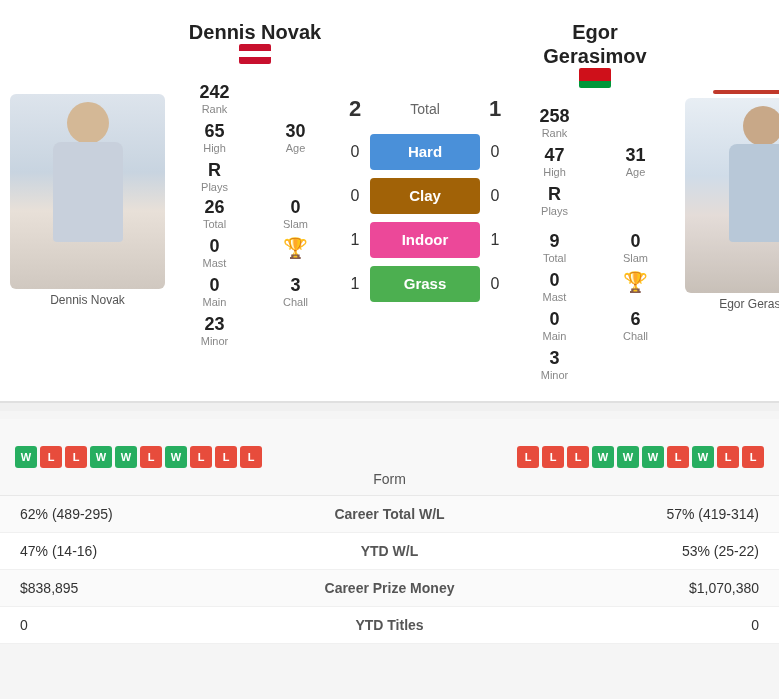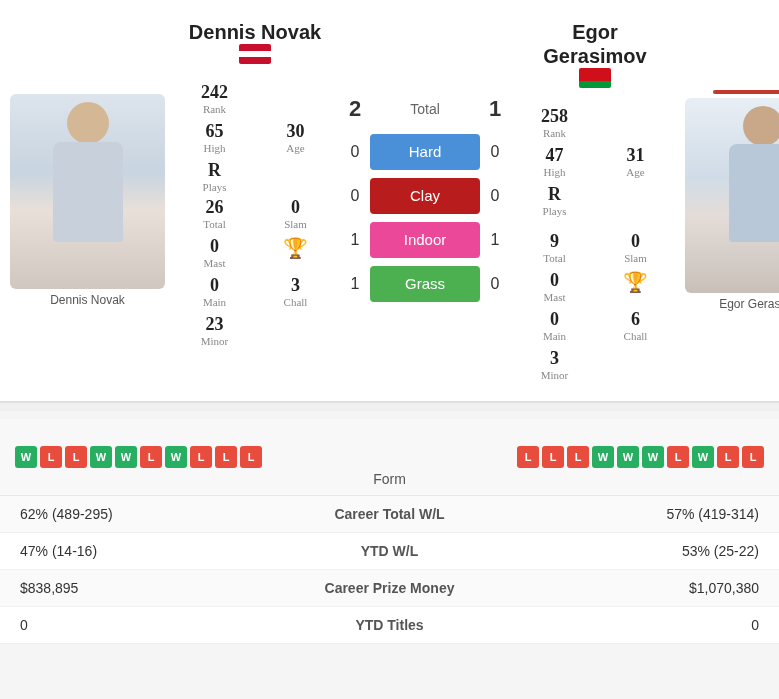--- a/index.html
+++ b/index.html
@@ -92,21 +92,20 @@
     .stats-grid {
       display: grid;
       grid-template-columns: 1fr 1fr;
       gap: 6px 12px;
       width: 100%;
       margin-top: 4px;
     }
 
     .stat-cell {
       text-align: center;
-      font-family: Liberation Serif, serif;
     }
 
     .stat-value {
       font-size: 18px;
       font-weight: bold;
       color: #222;
       display: block;
     }
 
     .stat-label {
@@ -161,29 +160,29 @@
       color: #333;
     }
 
     .court-btn {
       width: 110px;
       height: 36px;
       border: none;
       border-radius: 4px;
       color: #fff;
       font-size: 15px;
-      font-weight: normal;
+      font-weight: bold;
       cursor: pointer;
       display: flex;
       align-items: center;
       justify-content: center;
     }
 
     .court-btn.hard { background: #4a90d9; }
-    .court-btn.clay { background: #b91c1c; }
+    .court-btn.clay { background: #a16207; }
     .court-btn.indoor { background: #ec4899; }
     .court-btn.grass { background: #4caf50; }
 
     .total-row {
       display: flex;
       align-items: center;
       width: 100%;
       justify-content: center;
       margin-bottom: 8px;
     }

